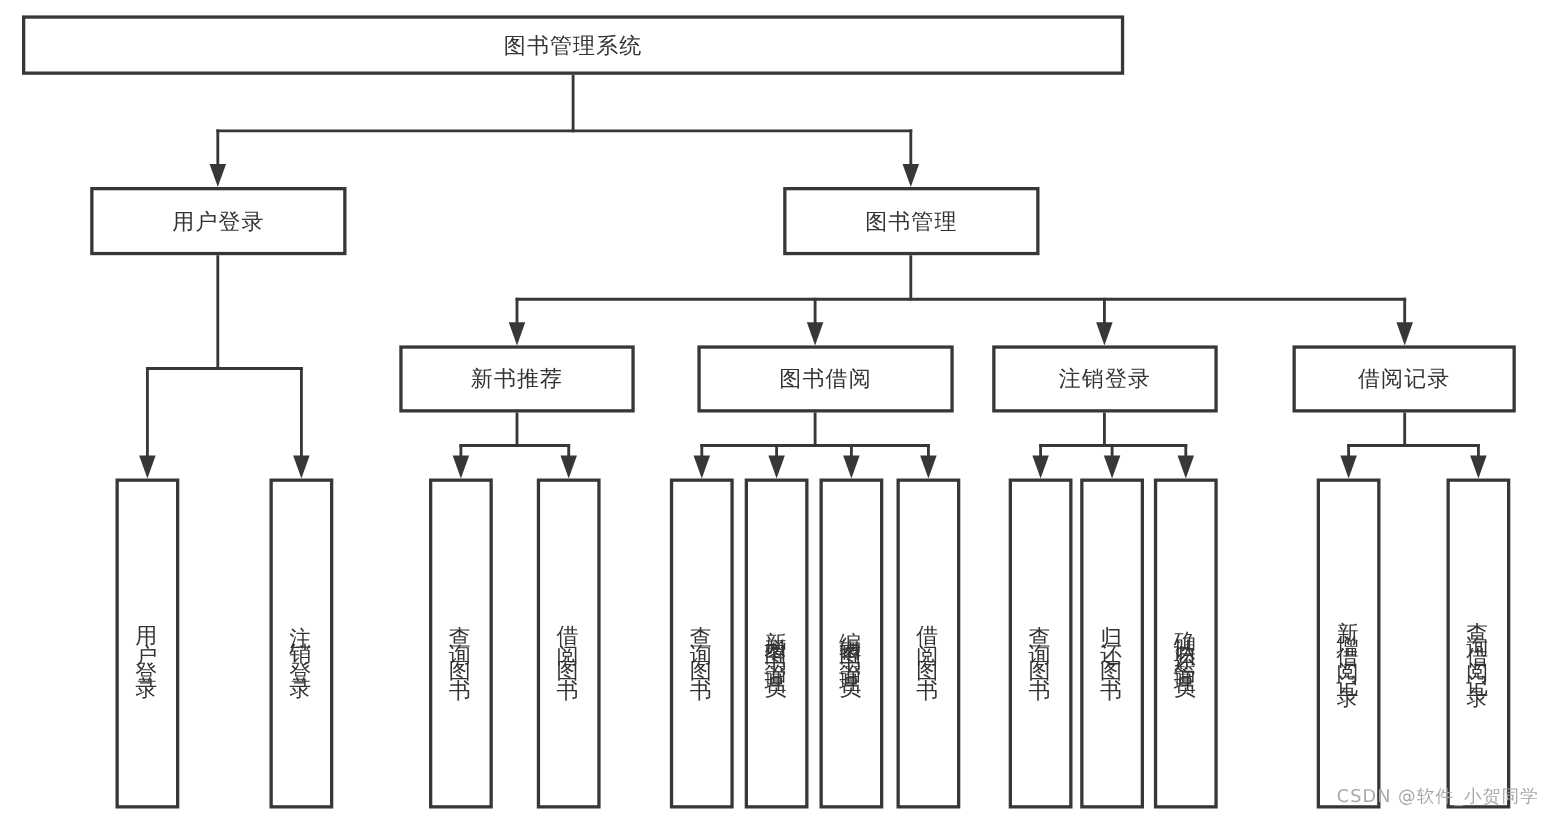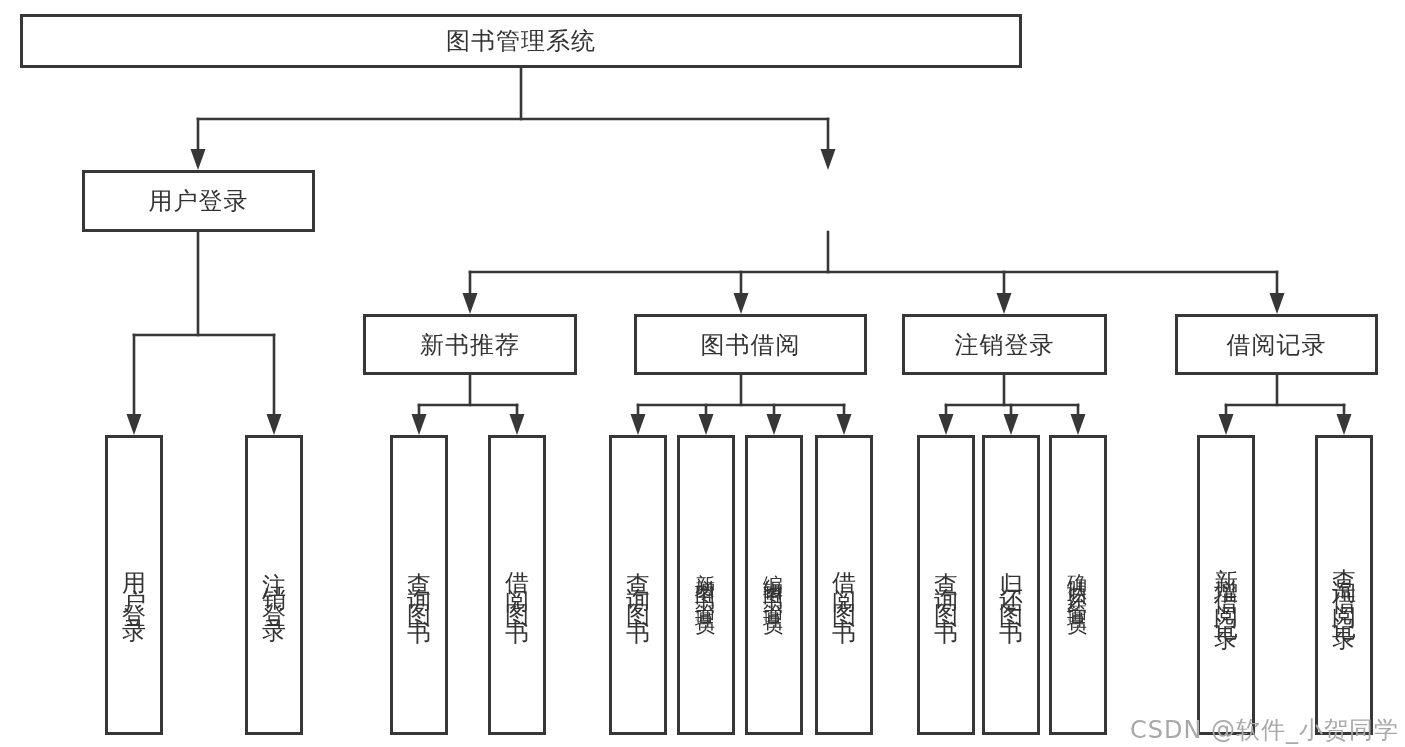--- a/index.html
+++ b/index.html
@@ -16,37 +16,37 @@
   #connectors polygon{fill:var(--line);}
   .node{
     position:absolute;
     box-sizing:border-box;
     border:3px solid var(--line);
     background:#fff;
     color:var(--text);
     display:flex;
     align-items:center;
     justify-content:center;
-    font-size:24px;
+    font-size:20px;
   }
   .hbox{letter-spacing:1px;}
   .vbox{
     writing-mode:vertical-rl;
     letter-spacing:16px;
     width:58px;
     top:435px;
     height:300px;
   }
   .vbox.mid{letter-spacing:12px;}
   .vbox.dense{letter-spacing:6px;font-size:20px;}
   .watermark{
     position:absolute;
     right:6px;
     top:714px;
-    font-size:24px;
+    font-size:16px;
     color:var(--watermark);
     letter-spacing:1px;
     white-space:nowrap;
   }
 </style>
 </head>
 <body>
 
 <div id="canvas">
 
@@ -101,20 +101,21 @@
       <line x1="1226" y1="405" x2="1344" y2="405"></line>
       <line x1="1226" y1="405" x2="1226" y2="417"></line>
       <polygon points="1218.5,414 1233.5,414 1226,435"></polygon>
       <line x1="1344" y1="405" x2="1344" y2="417"></line>
       <polygon points="1336.5,414 1351.5,414 1344,435"></polygon>
     </svg>
 
   <div class="node hbox" style="left:20px;top:14px;width:1002px;height:54px;">图书管理系统</div>
 
   <div class="node hbox" style="left:82px;top:170px;width:233px;height:62px;">用户登录</div>
+  <div class="node hbox" style="left:712px;top:170px;width:233px;height:62px;">图书管理</div>
 
   <div class="node hbox" style="left:363px;top:314px;width:214px;height:61px;">新书推荐</div>
   <div class="node hbox" style="left:634px;top:314px;width:233px;height:61px;">图书借阅</div>
   <div class="node hbox" style="left:902px;top:314px;width:205px;height:61px;">注销登录</div>
   <div class="node hbox" style="left:1175px;top:314px;width:203px;height:61px;">借阅记录</div>
 
   <div class="node vbox" style="left:105px;">用户登录</div>
   <div class="node vbox" style="left:245px;">注销登录</div>
 
   <div class="node vbox" style="left:390px;">查询图书</div>

